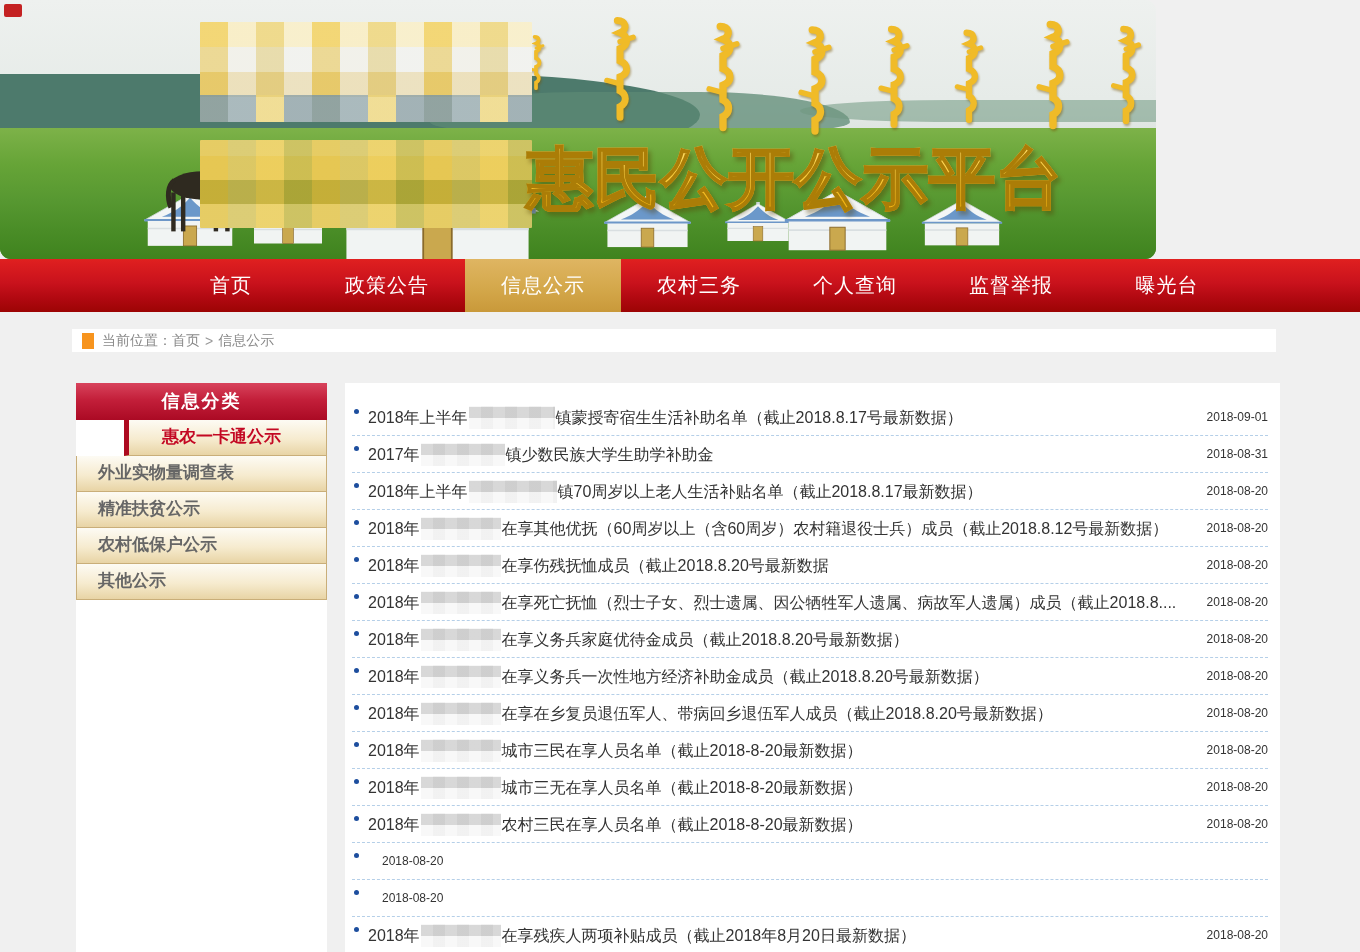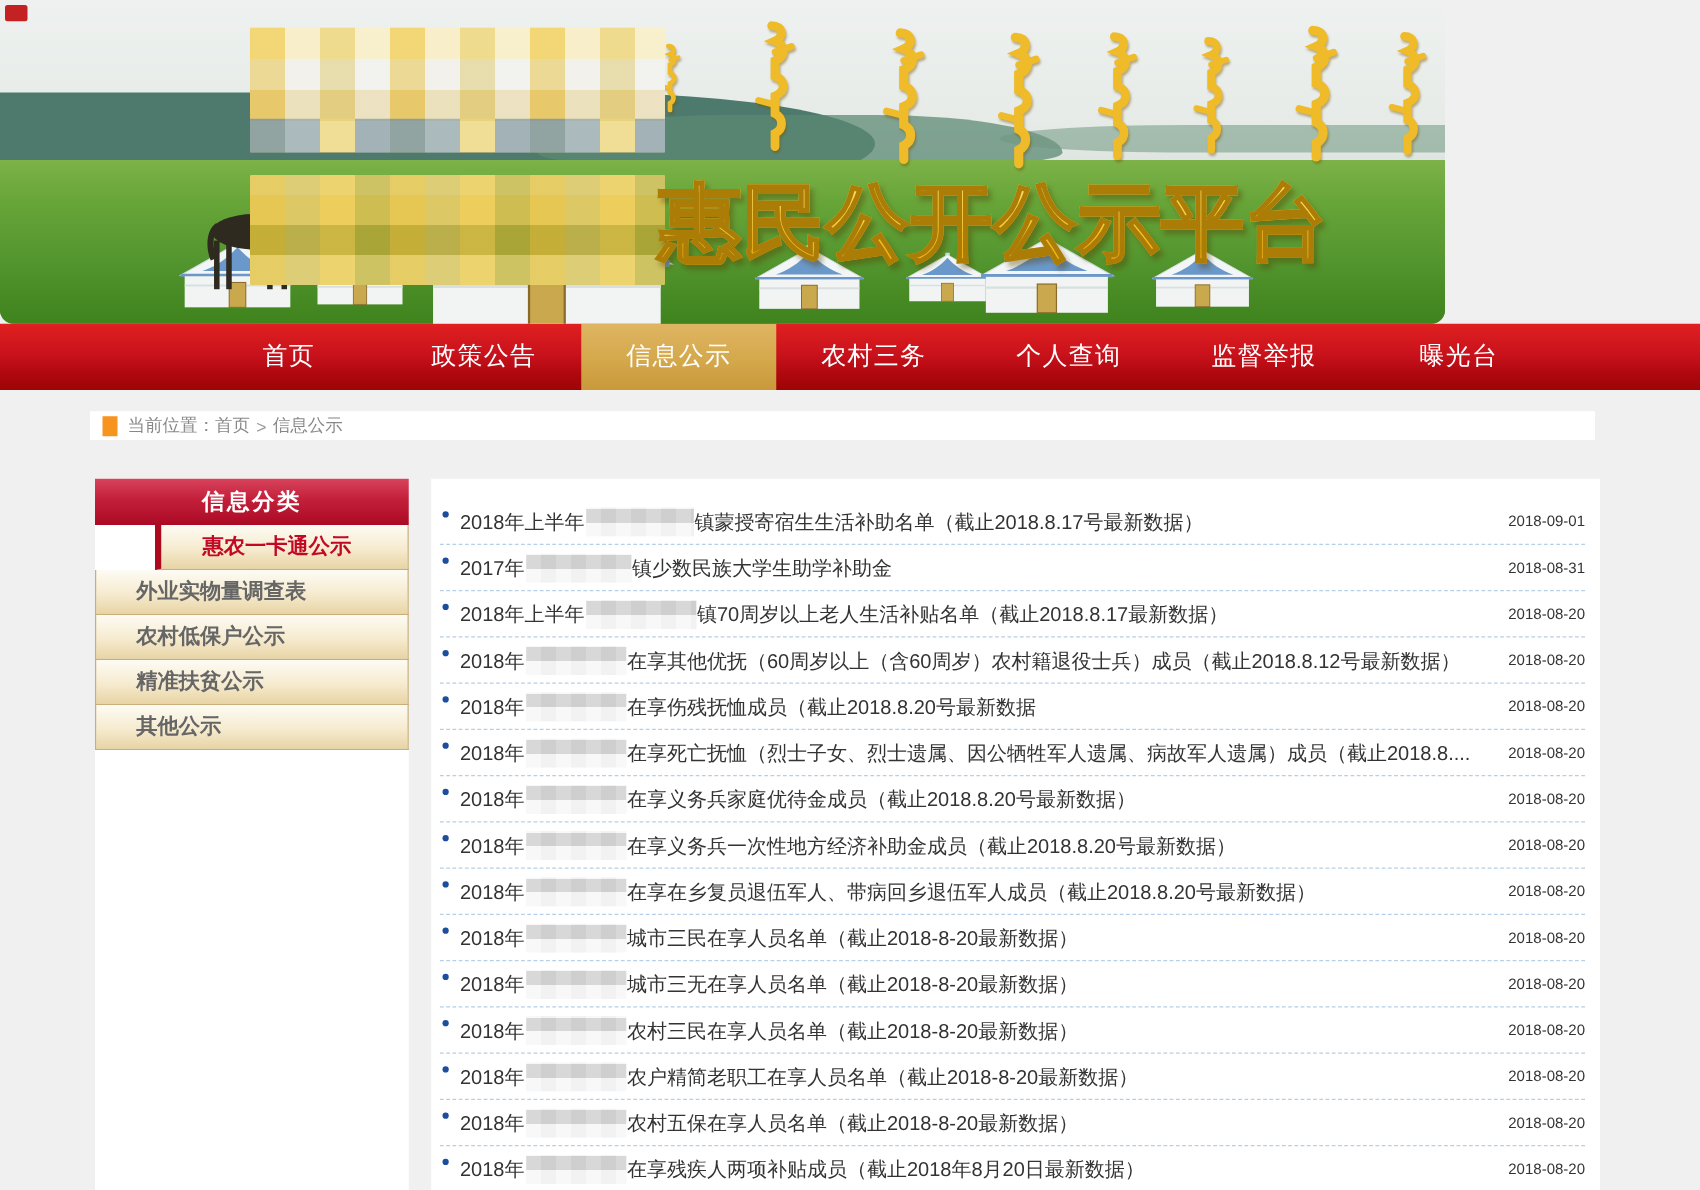--- a/index.html
+++ b/index.html
@@ -61,21 +61,21 @@
   .crumb-mark { display:inline-block; width:12px; height:16px; background:#f7941e; margin:0 8px 0 10px; }
   .crumb-link { color:#888; cursor:pointer; }
   .crumb-sep { margin:0 5px; color:#999; }
 
   
   .content { display:flex; width:1204px; margin:31px 0 0 76px; height:569px; }
   .sidebar { width:251px; background:#fff; height:569px; }
   .side-head { height:37px; line-height:37px; text-align:center; color:#fff;
     font-size:18px; font-weight:bold; letter-spacing:2px;
     background:linear-gradient(180deg,#d8435c 0%,#c31f3a 45%,#ab0a24 100%); }
-  .side-item { height:36px; line-height:34px; padding-left:32px; font-size:17px;
+  .side-item { height:36px; line-height:34px; padding-left:21px; font-size:17px;
     font-weight:bold; color:#666; cursor:pointer;
     background:linear-gradient(180deg,#fdfbf4 0%,#f6ebcf 55%,#e8d4a5 100%);
     border:1px solid #c9ae79; border-top:none; }
   .side-item.active { color:#c30823; border-left:5px solid #ad0a20; padding-left:33px;margin-left:48px; }
 
   .main { flex:1; margin-left:18px; background:#fff; height:569px; overflow:hidden;
     padding:16px 12px 0 7px; }
   .row { display:flex; align-items:center; height:37px;
     border-bottom:1px dashed #b5cfe8; }
   .bullet { flex:0 0 5px; width:5px; height:5px; border-radius:50%;
@@ -210,22 +210,22 @@
   <span class="crumb-sep">&gt;</span>
   <span>信息公示</span>
 </div>
 
 <div class="content">
   <div class="sidebar">
     <div class="side-head">信息分类</div>
 
   <div class="side-item active">惠农一卡通公示</div>
       <div class="side-item">外业实物量调查表</div>
+      <div class="side-item">精准扶贫公示</div>
       <div class="side-item">农村低保户公示</div>
-      <div class="side-item">精准扶贫公示</div>
       <div class="side-item">其他公示</div>
     </div>
   <div class="main">
 
   <div class="row">
     <span class="bullet"></span>
     <span class="row-title">
       <span>2018年上半年</span><span class="blur-chip" style="width: 86px;"></span><span>镇蒙授寄宿生生活补助名单（截止2018.8.17号最新数据）</span>
     </span>
     <span class="row-date">2018-09-01</span>
@@ -302,30 +302,24 @@
   </div>
       <div class="row">
     <span class="bullet"></span>
     <span class="row-title">
       <span>2018年</span><span class="blur-chip" style="width: 80px;"></span><span>农村三民在享人员名单（截止2018-8-20最新数据）</span>
     </span>
     <span class="row-date">2018-08-20</span>
   </div>
       <div class="row">
     <span class="bullet"></span>
-    <span class="row-title">
-      <span>2018年</span><span class="blur-chip" style="width: 80px;"></span><span>农户精简老职工在享人员名单（截止2018-8-20最新数据）</span>
-    </span>
-    <span class="row-date">2018-08-20</span>
-  </div>
-      <div class="row">
-    <span class="bullet"></span>
-    <span class="row-title">
-      <span>2018年</span><span class="blur-chip" style="width: 80px;"></span><span>农村五保在享人员名单（截止2018-8-20最新数据）</span>
-    </span>
+    <span class="row-date">2018-08-20</span>
+  </div>
+      <div class="row">
+    <span class="bullet"></span>
     <span class="row-date">2018-08-20</span>
   </div>
       <div class="row">
     <span class="bullet"></span>
     <span class="row-title">
       <span>2018年</span><span class="blur-chip" style="width: 80px;"></span><span>在享残疾人两项补贴成员（截止2018年8月20日最新数据）</span>
     </span>
     <span class="row-date">2018-08-20</span>
   </div>
       <div class="row">

